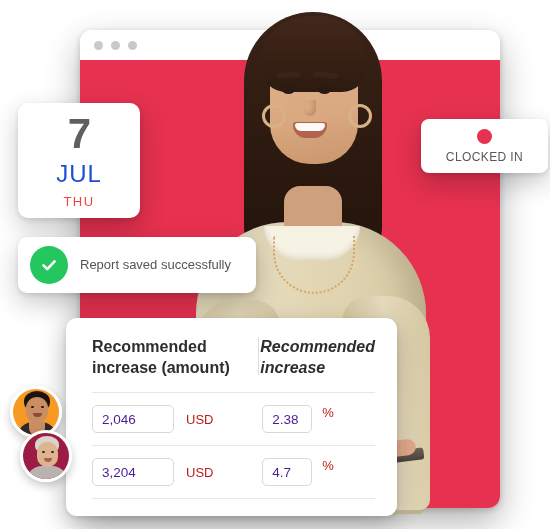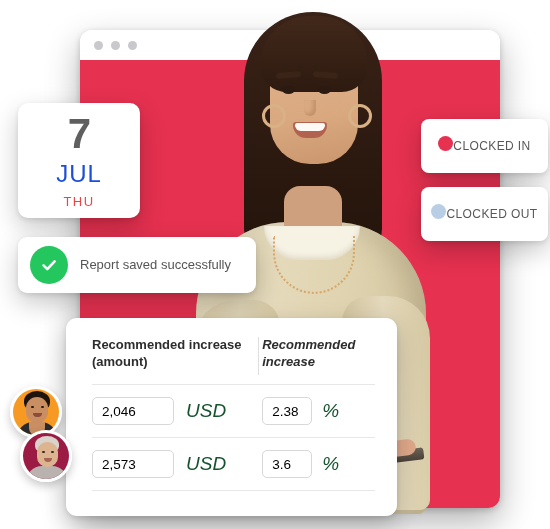--- a/index.html
+++ b/index.html
@@ -237,21 +237,21 @@
     letter-spacing: 1.5px;
     margin-top: 9px;
     line-height: 1;
   }
 
   
   .status-card {
     width: 127px;
     height: 54px;
     display: flex;
-    flex-direction: row;
+    flex-direction: column;
     align-items: center;
     justify-content: center;
     border-radius: 8px;
   }
   .status-card.in  { left: 421px; top: 119px; }
   .status-card.out { left: 421px; top: 187px; }
   .status-dot {
     width: 15px; height: 15px;
     border-radius: 50%;
     margin-bottom: 6px;
@@ -305,21 +305,21 @@
     border-radius: 11px;
     padding: 18px 22px 0 26px;
     box-sizing: border-box;
   }
   .table-head {
     display: flex;
     position: relative;
     padding-bottom: 14px;
   }
   .th {
-    font-size: 13px;
+    font-size: 16px;
     font-weight: bold;
     color: #2d2d2d;
     line-height: 1.32;
   }
   .th.col1 { width: 166px; }
   .th.col2 { width: 120px; padding-left: 14px; font-style: italic; }
   .head-divider {
     position: absolute;
     left: 166px; top: 1px;
     width: 1px; height: 38px;
@@ -329,40 +329,39 @@
     height: 1px;
     background: #e7e7e7;
     width: 283px;
   }
   .trow {
     display: flex;
     align-items: center;
     height: 52px;
   }
   .cell1 { width: 166px; display: flex; align-items: center; }
-  .cell2 { width: 120px; display: flex; align-items: center; padding-left: 14px; }
+  .cell2 { width: 120px; display: flex; padding-left: 14px; }
   .field {
     border: 1px solid #d8d8d8;
     border-radius: 5px;
     background: #ffffff;
     height: 28px;
     display: flex;
     align-items: center;
     padding: 0 9px;
     box-sizing: border-box;
     font-size: 13.5px;
-    color: #000000;
+    color: #4c1d95;
   }
   .field.amount { width: 82px; }
   .field.pct { width: 50px; }
   .unit {
-    font-size: 19px;
-    color: #14532d;
+    font-size: 13px;
+    color: #b91c1c;
     margin-left: 12px;
-    font-style: italic;
   }
   .unit.pct-sign { margin-left: 10px; }
 
   
   .avatar {
     position: absolute;
     width: 52px; height: 52px;
     border-radius: 50%;
     border: 3px solid #ffffff;
     box-sizing: border-box;
@@ -437,24 +436,20 @@
     <div class="cal-day">7</div>
     <div class="cal-month">JUL</div>
     <div class="cal-weekday">THU</div>
   </div>
 
   <div class="card status-card in">
     <span class="status-dot" style="background:#E63150"></span>
     <span class="status-label">CLOCKED IN</span>
   </div>
 
-  <div class="card status-card out">
-    <span class="status-dot" style="background:#B9CDE5"></span>
-    <span class="status-label">CLOCKED OUT</span>
-  </div>
 
   <div class="card toast-card">
     <span class="toast-icon">
       <svg width="20" height="20" viewBox="0 0 20 20" aria-hidden="true">
         <path d="M4.5 10.3 L8.3 14.1 L15.6 6.4" fill="none" stroke="#ffffff" stroke-width="2.6" stroke-linecap="round" stroke-linejoin="round"></path>
       </svg>
     </span>
     <span class="toast-text">
       <span class="toast-msg">Report saved successfully</span>
     </span>
@@ -477,25 +472,25 @@
       <div class="cell2">
         <span class="field pct">2.38</span>
         <span class="unit pct-sign">%</span>
       </div>
     </div>
 
     <div class="row-line"></div>
 
     <div class="trow">
       <div class="cell1">
-        <span class="field amount">2,573</span>
+        <span class="field amount">3,204</span>
         <span class="unit">USD</span>
       </div>
       <div class="cell2">
-        <span class="field pct">3.6</span>
+        <span class="field pct">4.7</span>
         <span class="unit pct-sign">%</span>
       </div>
     </div>
 
     <div class="row-line"></div>
   </div>
 
   <div class="avatar one">
     <span class="av-bg orange"></span>
     <span class="av1-shirt"></span>

